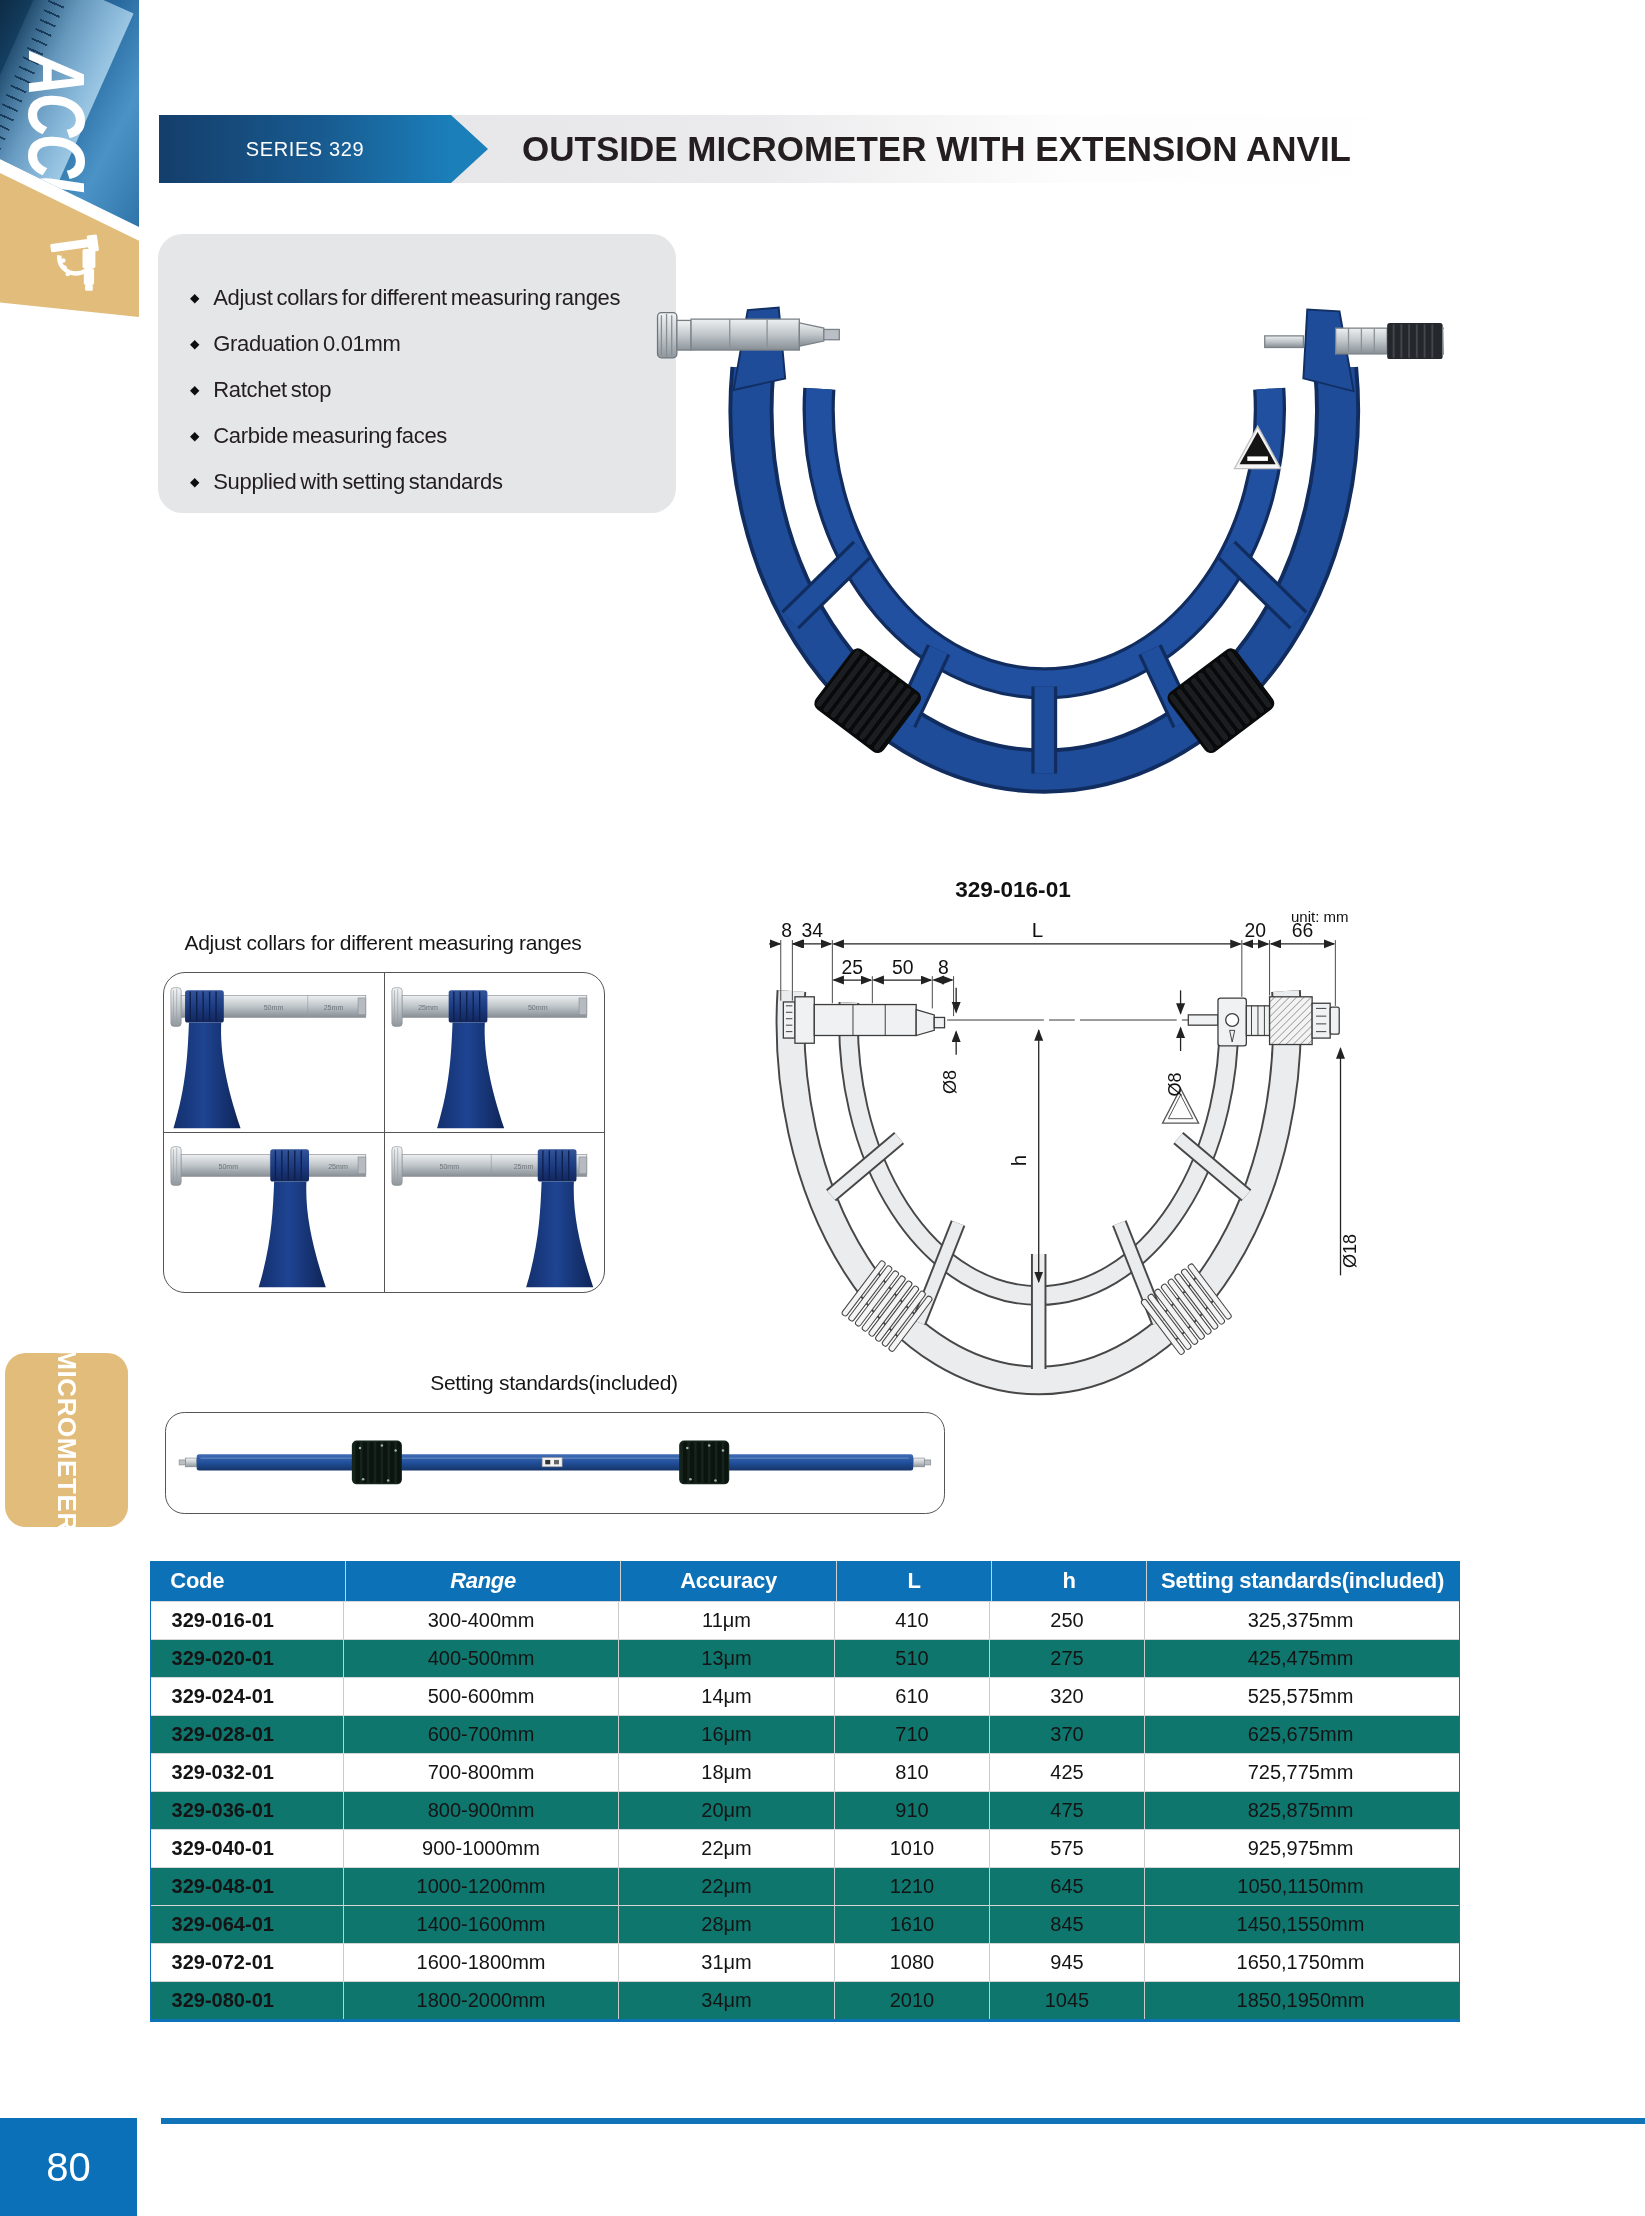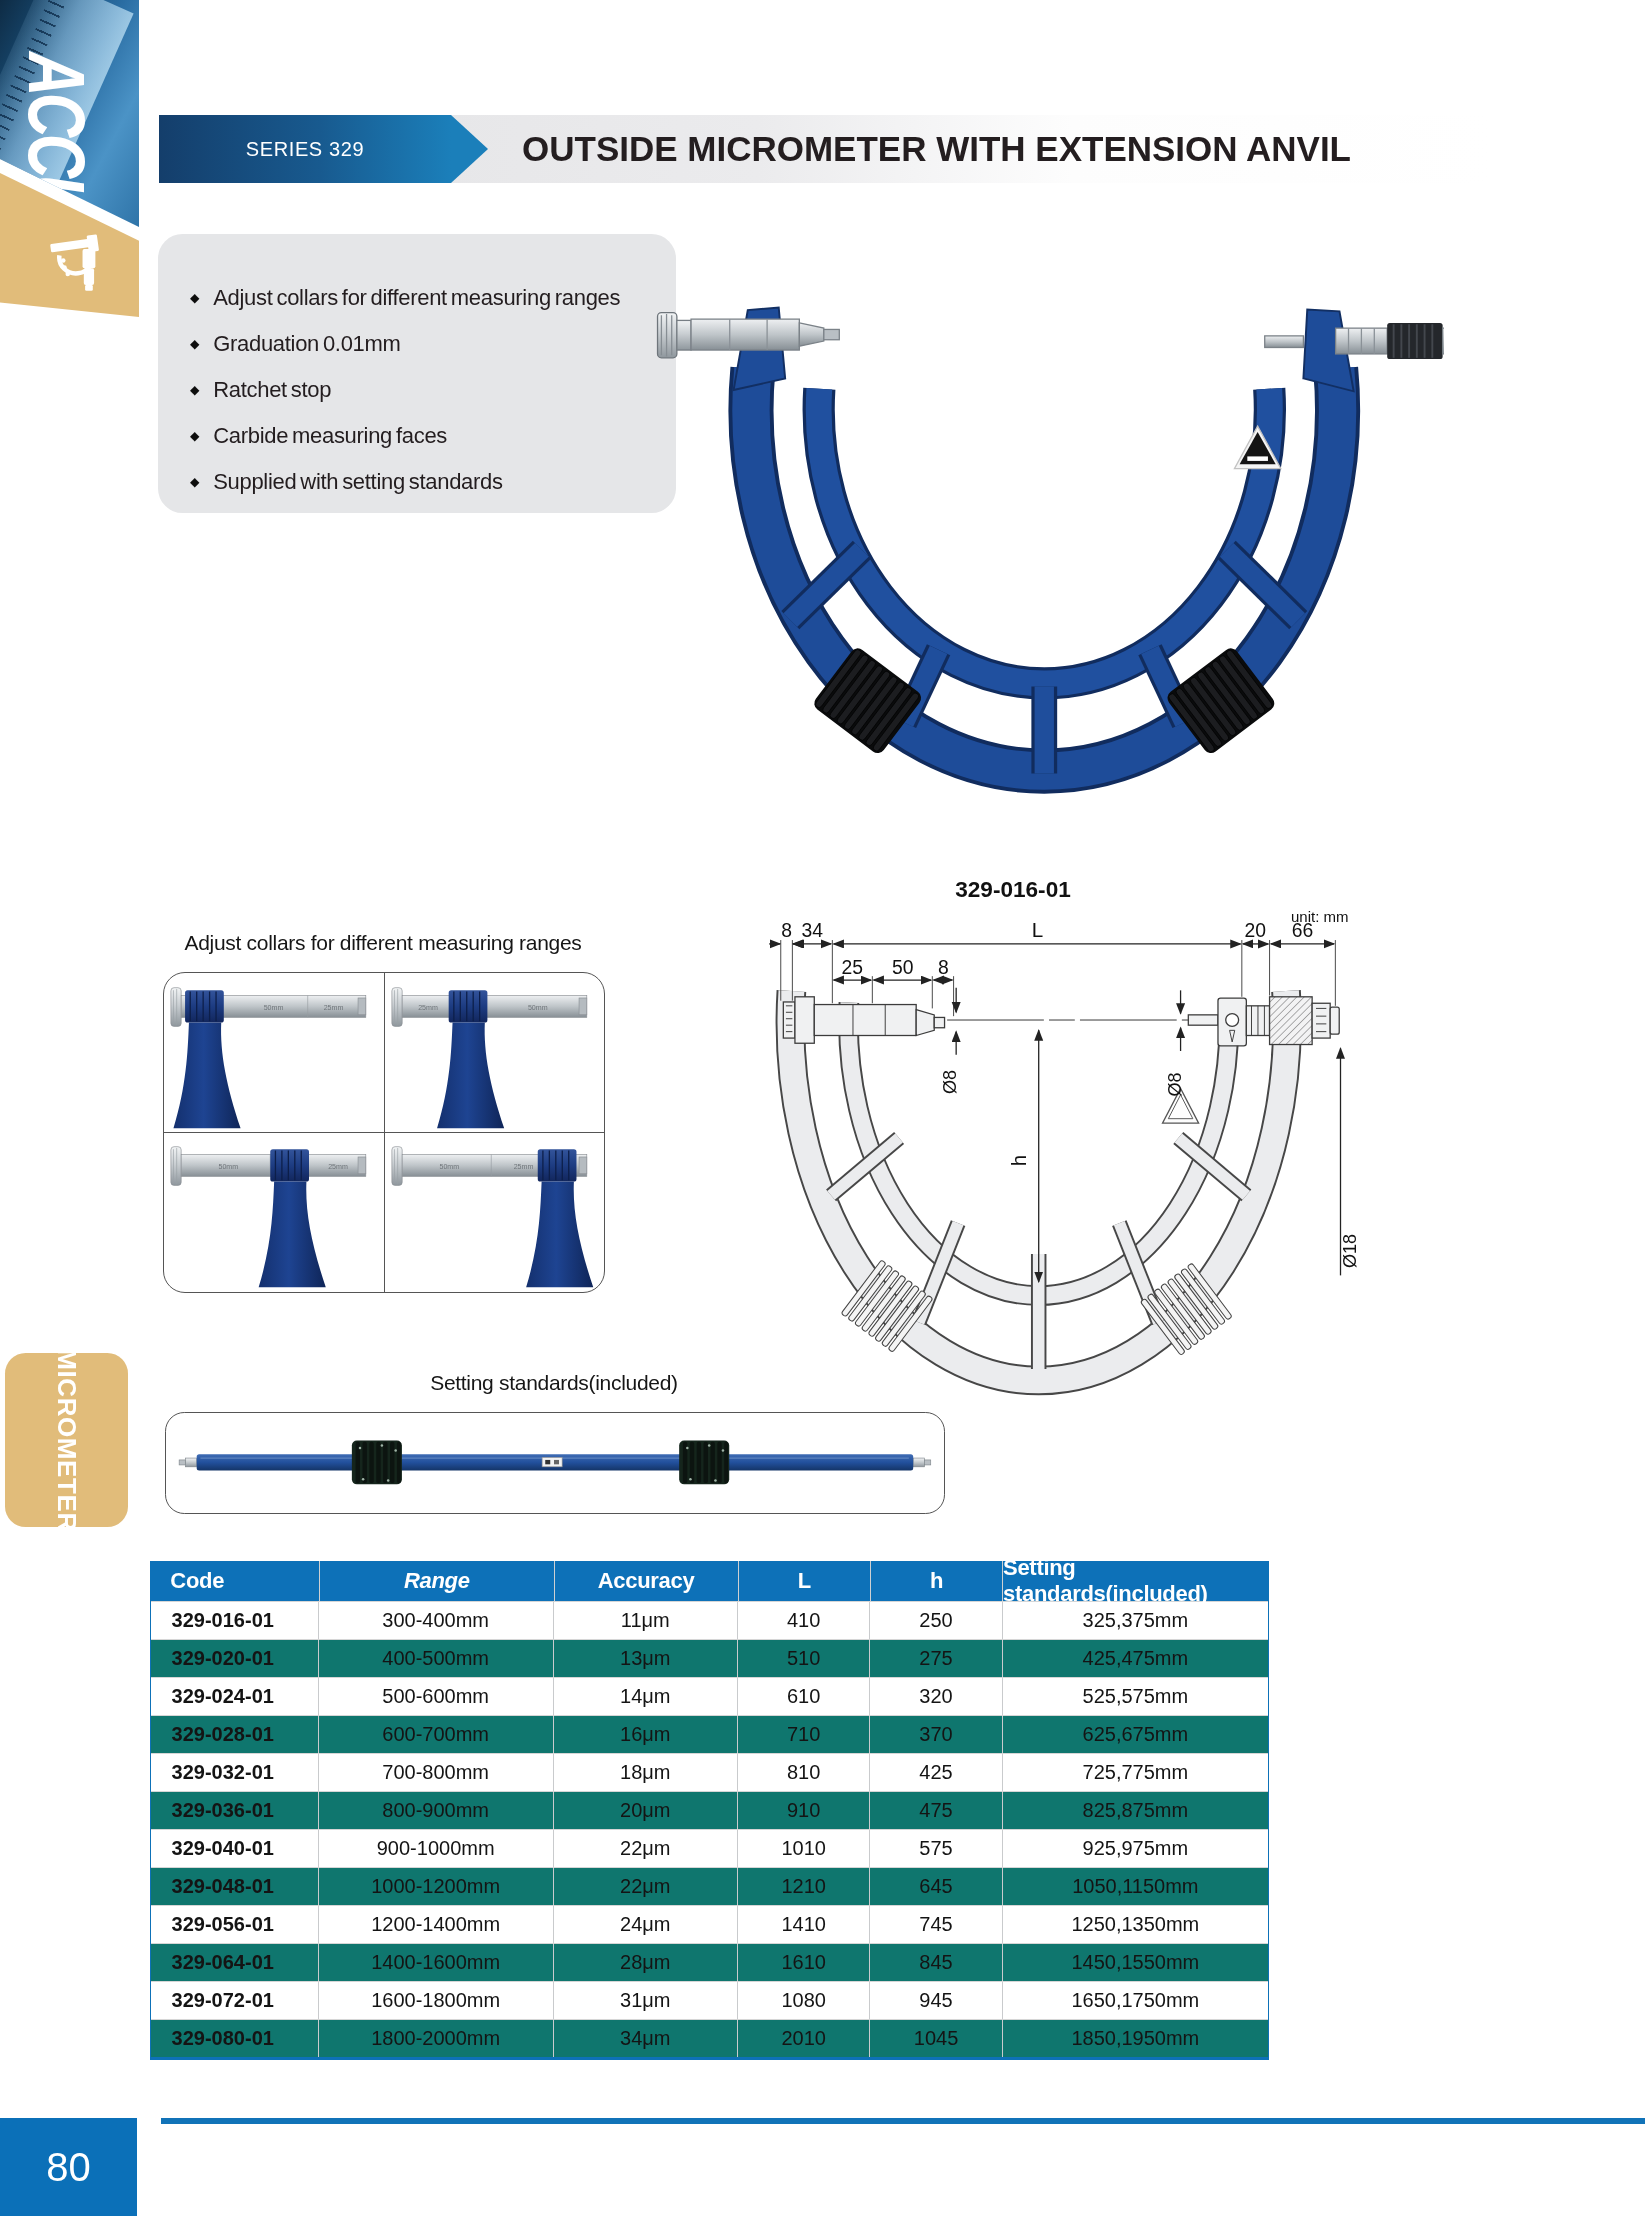--- a/index.html
+++ b/index.html
@@ -56,21 +56,21 @@
   .q0{left:3.2px;top:2.6px;} .q1{left:224px;top:2.6px;} .q2{left:3.2px;top:162px;} .q3{left:224px;top:162px;}
 
   .micro-band{left:5.2px;top:1353px;width:123px;height:174px;background:#e1bc7a;border-radius:20.6px;overflow:hidden;}
   .micro-band-inner{position:absolute;left:0;top:0;width:174px;height:123px;transform:translateX(123px) rotate(90deg);transform-origin:0 0;
     display:flex;align-items:center;justify-content:center;}
   .micro-band-text{color:#fff;font-weight:bold;font-size:26px;letter-spacing:0.6px;}
 
   .setting-panel{left:165px;top:1412px;width:778px;height:100px;border:1.3px solid #555;border-radius:19.3px;background:#fff;}
 
   
-  .spec-table{left:150px;top:1561px;width:1119px;border-left:1.9px solid #0d71b8;border-right:1.9px solid #0d71b8;border-bottom:3.9px solid #0d71b8;box-sizing:border-box;}
+  .spec-table{left:150px;top:1561px;width:1310px;border-left:1.9px solid #0d71b8;border-right:1.9px solid #0d71b8;border-bottom:3.9px solid #0d71b8;box-sizing:border-box;}
   .thead{display:flex;height:40px;background:#0d71b8;}
   .hcell{display:flex;align-items:center;justify-content:center;color:#fff;font-size:22px;font-weight:bold;
     border-right:1.3px solid #cdd0d2;box-sizing:border-box;letter-spacing:-0.3px;}
   .hcell:last-child{border-right:none;}
   .trow{display:flex;height:38px;background:#fff;border-top:1.3px solid #d6d6d6;box-sizing:border-box;}
   .trow.alt{background:#0f766e;}
   .cell{display:flex;align-items:center;justify-content:center;font-size:20px;color:#141414;
     border-right:1.3px solid #c9cbcd;box-sizing:border-box;}
   .cell:last-child{border-right:none;}
   .c0{justify-content:flex-start;padding-left:20.6px;font-weight:bold;}
@@ -634,28 +634,20 @@
           <div class="cell c5">925,975mm</div>
         </div>
         <div class="trow alt">
           <div class="cell c0">329-048-01</div>
           <div class="cell c1">1000-1200mm</div>
           <div class="cell c2">22μm</div>
           <div class="cell c3">1210</div>
           <div class="cell c4">645</div>
           <div class="cell c5">1050,1150mm</div>
         </div>
-        <div class="trow">
-          <div class="cell c0">329-056-01</div>
-          <div class="cell c1">1200-1400mm</div>
-          <div class="cell c2">24μm</div>
-          <div class="cell c3">1410</div>
-          <div class="cell c4">745</div>
-          <div class="cell c5">1250,1350mm</div>
-        </div>
         <div class="trow alt">
           <div class="cell c0">329-064-01</div>
           <div class="cell c1">1400-1600mm</div>
           <div class="cell c2">28μm</div>
           <div class="cell c3">1610</div>
           <div class="cell c4">845</div>
           <div class="cell c5">1450,1550mm</div>
         </div>
         <div class="trow">
           <div class="cell c0">329-072-01</div>

